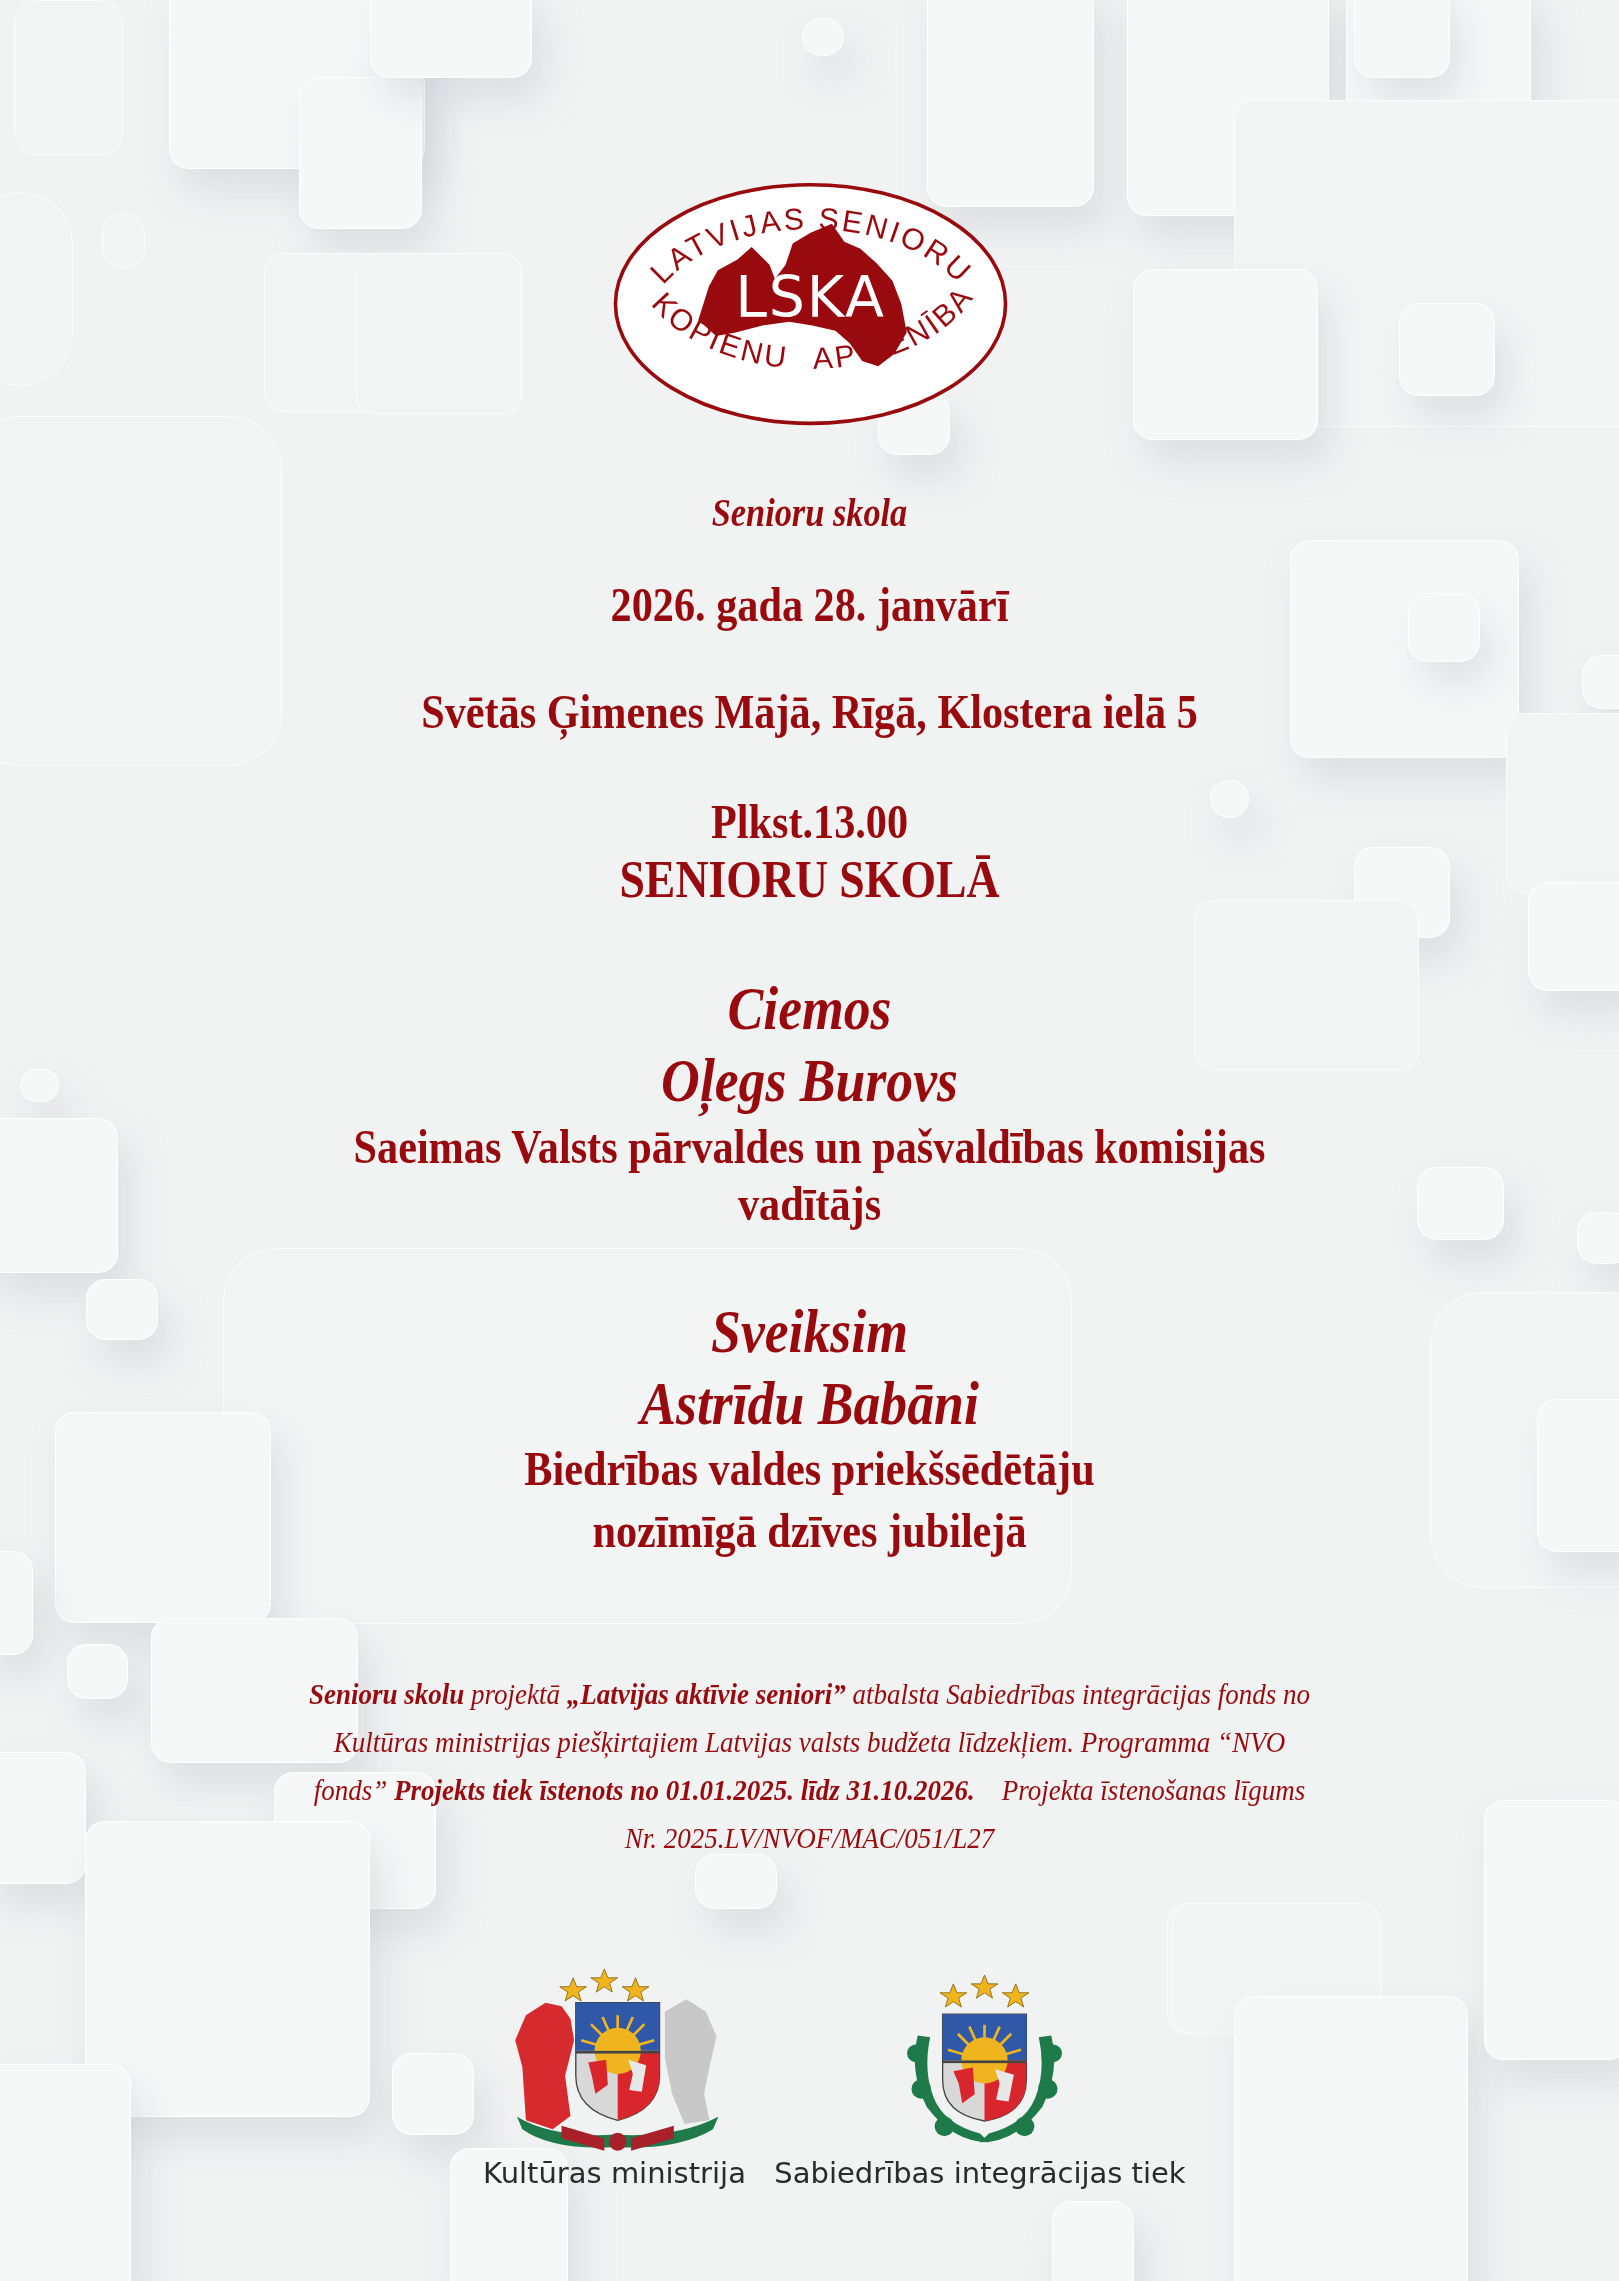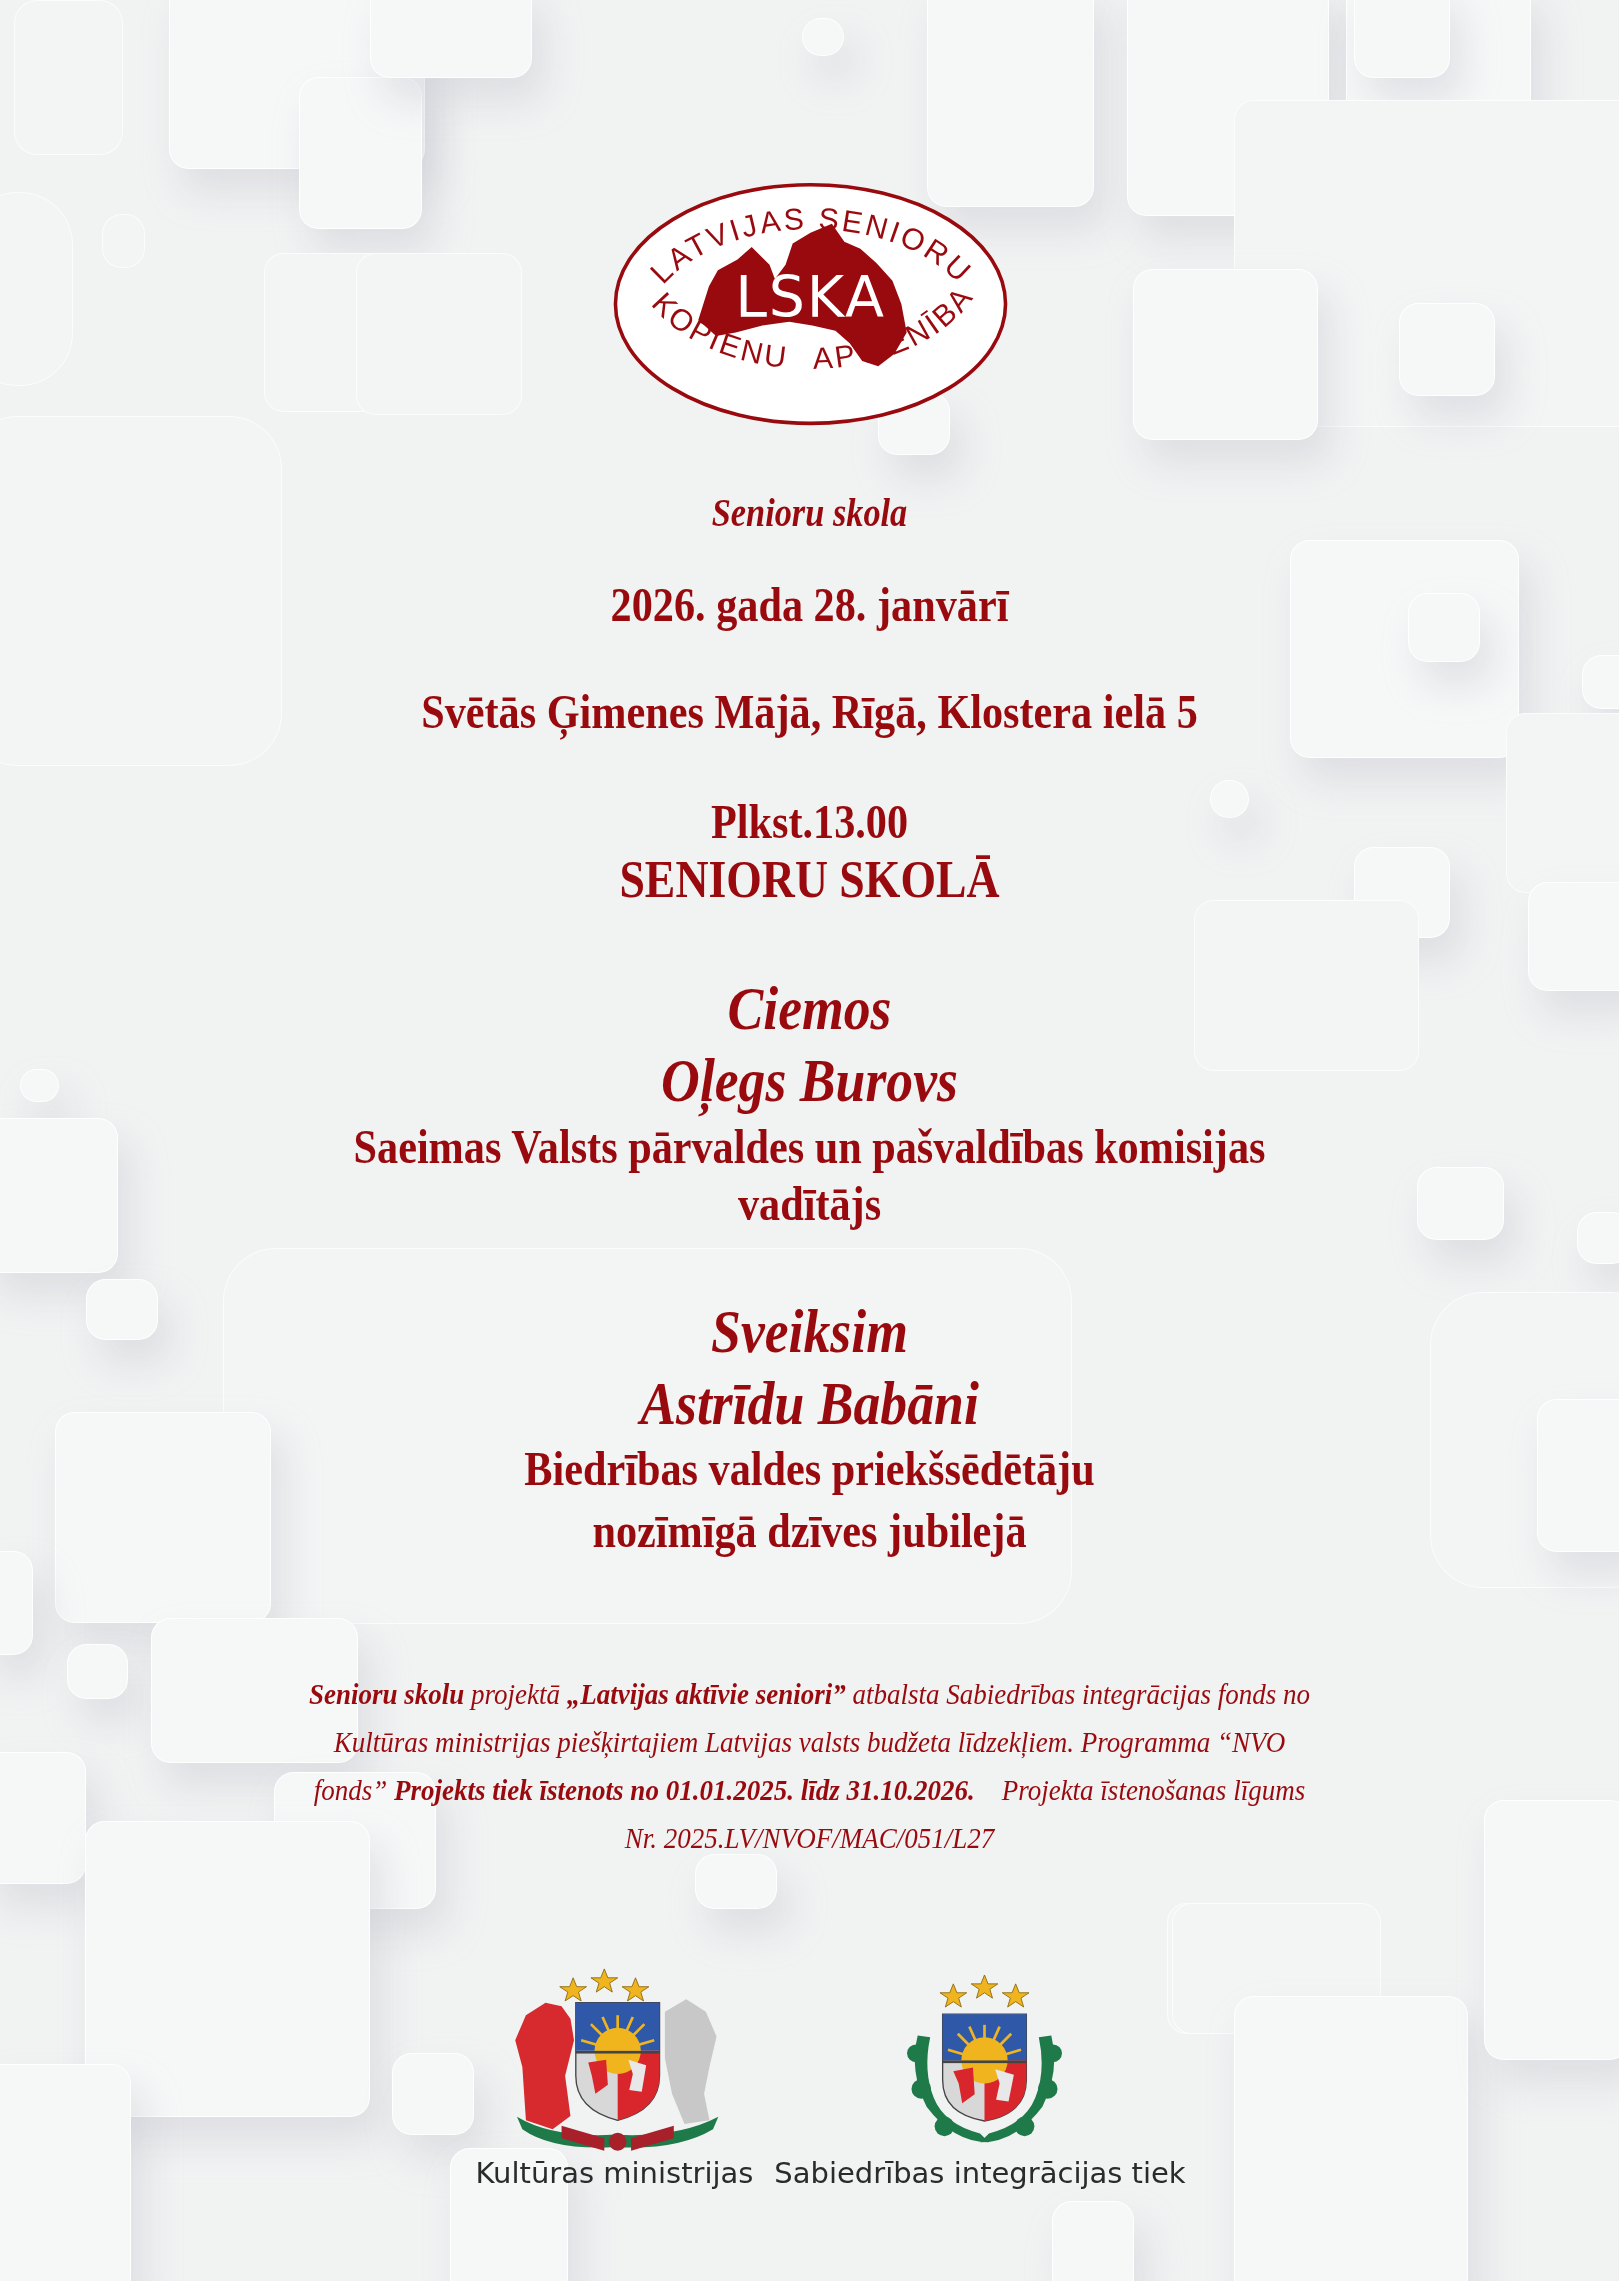--- a/index.html
+++ b/index.html
@@ -172,21 +172,21 @@
       <path d="M 30 180 L 26 120 L 18 90 L 30 62 L 52 48 L 70 52 L 80 66 L 84 90 L 74 130 L 80 175 L 60 190 Z" fill="#d62a2f"></path>
 
       <path d="M 186 58 L 210 44 L 232 58 L 244 86 L 236 120 L 230 150 L 236 180 L 208 184 L 194 150 L 186 110 Z" fill="#c8c8c8"></path>
 
       <path d="M 20 176 Q 60 200 130 196 Q 200 200 246 176 L 240 190 Q 200 214 130 210 Q 60 214 26 190 Z" fill="#1f7a4a"></path>
       <path d="M 70 186 L 118 200 L 118 214 L 70 200 Z" fill="#a8212a"></path>
       <path d="M 196 186 L 148 200 L 148 214 L 196 200 Z" fill="#a8212a"></path>
       <circle cx="133" cy="204" r="10" fill="#a8212a"></circle>
     </svg>
   </div>
-  <div class="emblem-label" style="left:472px;top:2112px;width:285px;">Kultūras ministrijas</div>
+  <div class="emblem-label" style="left:472px;top:2112px;width:285px;">Kultūras ministrija</div>
 
   <div class="emblem" style="left:891px;top:1920px;width:187px;height:192px;">
     <svg width="187" height="192" viewBox="0 0 210 215">
       <polygon fill="#f0b51e" stroke="#8a6a10" stroke-width="1" points="70,22 74,32 85,32 76,38 79,48 70,42 61,48 64,38 55,32 66,32"></polygon>
       <polygon fill="#f0b51e" stroke="#8a6a10" stroke-width="1" points="105,12 109,22 120,22 111,28 114,38 105,32 96,38 99,28 90,22 101,22"></polygon>
       <polygon fill="#f0b51e" stroke="#8a6a10" stroke-width="1" points="140,22 144,32 155,32 146,38 149,48 140,42 131,48 134,38 125,32 136,32"></polygon>
       <path d="M 58 56 L 152 56 L 152 130 Q 152 168 105 176 Q 58 168 58 130 Z" fill="#d8d8d8" stroke="#444" stroke-width="1.5"></path>
       <path d="M 58 56 L 152 56 L 152 108 L 58 108 Z" fill="#2f58a8"></path>
       <path d="M 105 108 L 152 108 L 152 130 Q 152 168 105 176 Z" fill="#d9262c"></path>
       <circle cx="105" cy="108" r="26" fill="#f0b51e"></circle>

